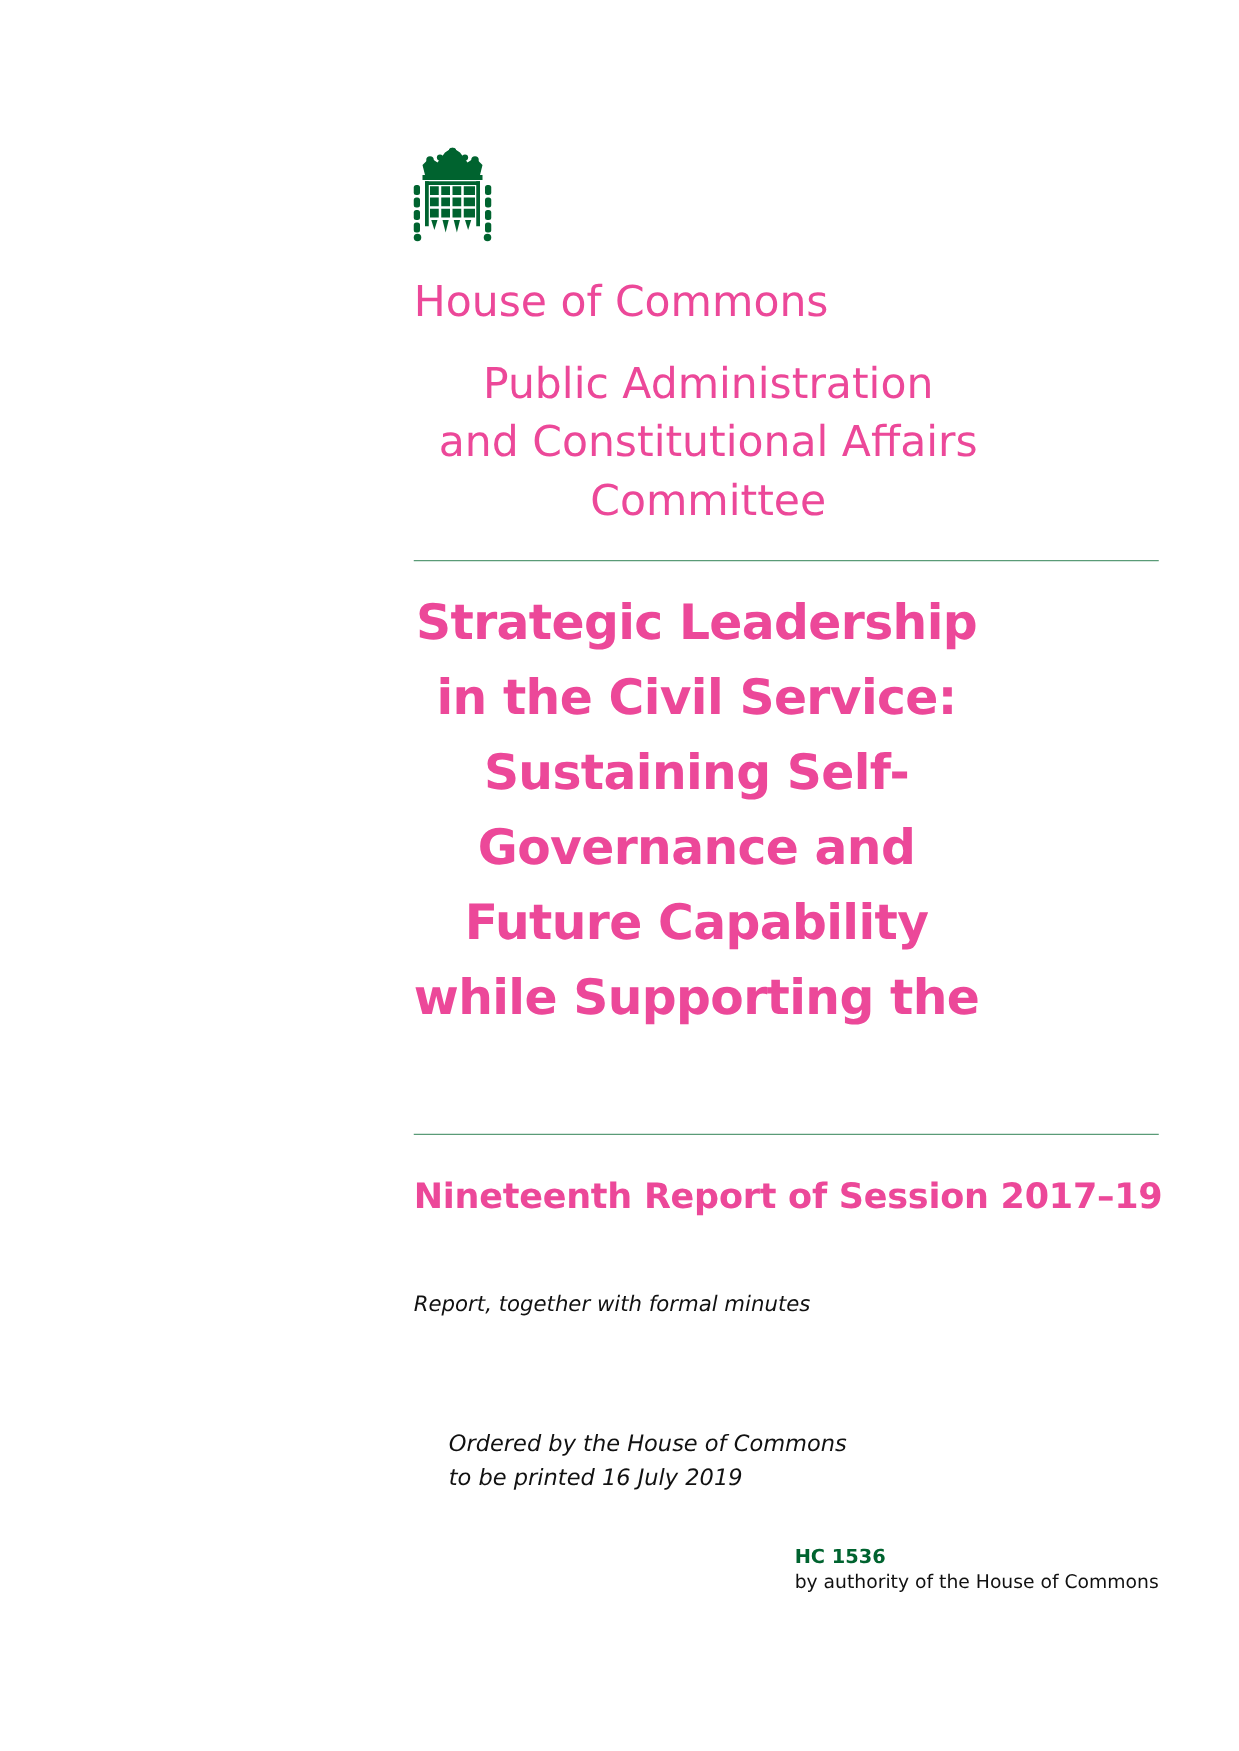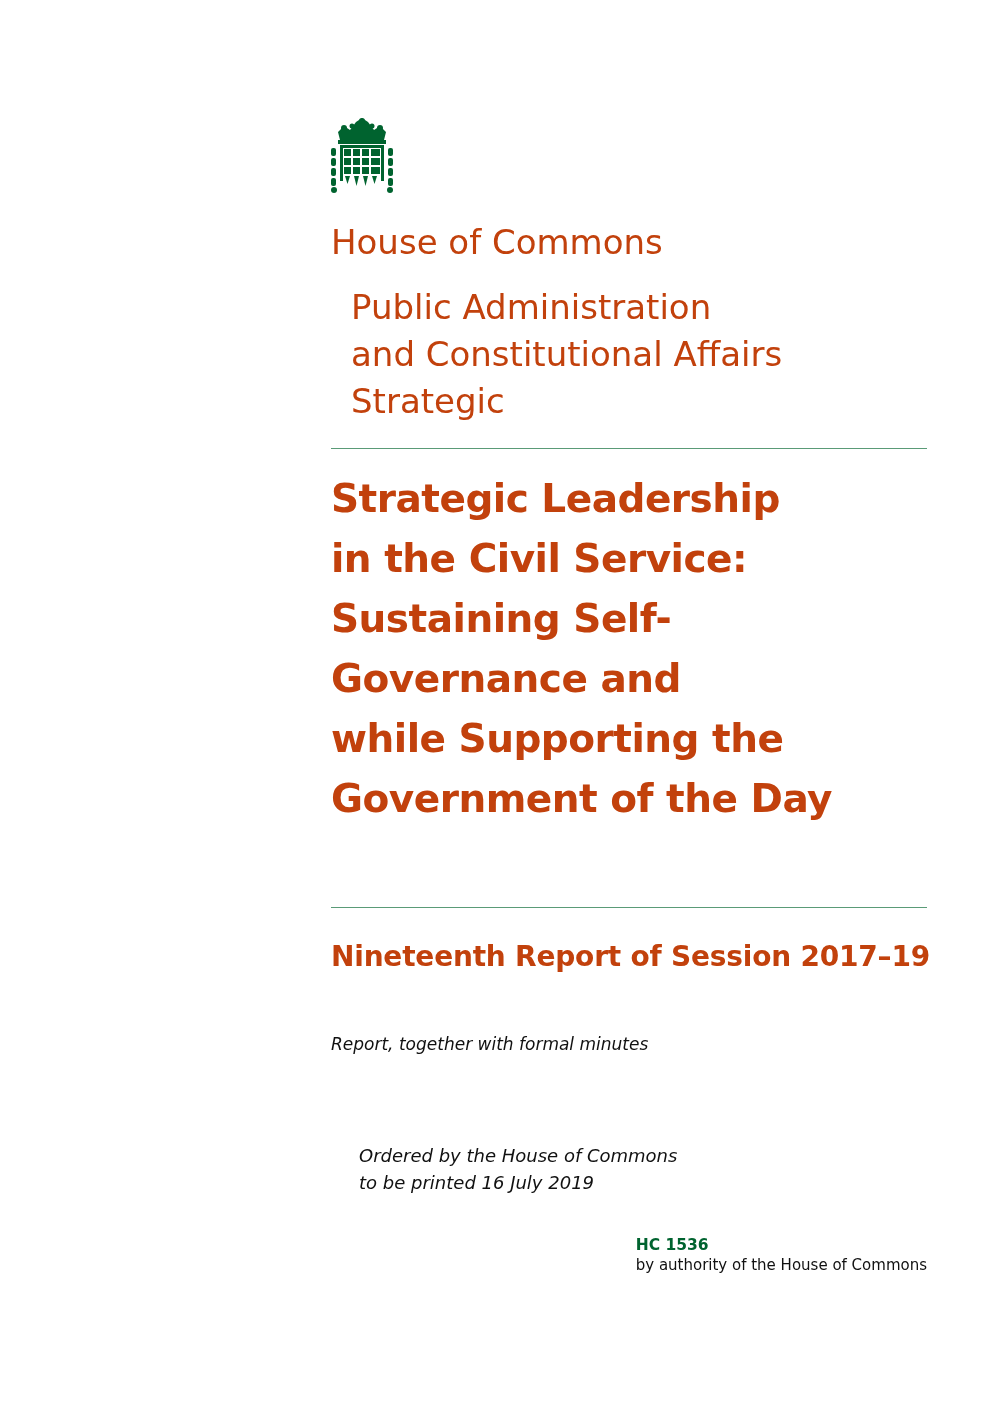--- a/index.html
+++ b/index.html
@@ -1,18 +1,18 @@
 <!DOCTYPE html>
 <html><head>
 <meta charset="utf-8">
 <style>
   html, body { margin: 0; padding: 0; background: #ffffff; }
   body { width: 991px; height: 1401px; position: relative; overflow: hidden; font-family: "DejaVu Sans", "Liberation Sans", sans-serif; }
   .abs { position: absolute; }
-  .green { color: #c2410c; }
+  .green { color: #ec4899; text-align: center; }
   #crest { left: 330px; top: 118px; width: 64px; height: 76px; }
   #house { left: 331px; top: 222px; font-size: 34px; line-height: 40px; white-space: nowrap; }
   #committee { left: 331px; top: 284px; font-size: 34px; line-height: 47px; margin-left: 20px; }
   #committee div { white-space: nowrap; }
   .rule { left: 331px; width: 596px; height: 0; border-top: 1.5px solid #5a9b77; }
   #rule1 { top: 448px; }
   #rule2 { top: 907px; }
   #title { left: 331px; top: 469px; font-size: 39px; line-height: 60px; font-weight: bold; letter-spacing: -0.5px; }
   #title div { white-space: nowrap; }
   #session { left: 331px; top: 940px; font-size: 28px; font-weight: bold; white-space: nowrap; letter-spacing: -0.2px; }
@@ -75,32 +75,32 @@
       </g>
     </g>
   </svg>
 </div>
 
 <div class="abs green" id="house">House of Commons</div>
 
 <div class="abs green" id="committee">
   <div>Public Administration</div>
   <div>and Constitutional Affairs</div>
-  <div>Strategic</div>
+  <div>Committee</div>
 </div>
 
 <div class="abs rule" id="rule1"></div>
 
 <div class="abs green" id="title">
   <div>Strategic Leadership</div>
   <div>in the Civil Service:</div>
   <div>Sustaining Self-</div>
   <div>Governance and</div>
+  <div>Future Capability</div>
   <div>while Supporting the</div>
-  <div>Government of the Day</div>
 </div>
 
 <div class="abs rule" id="rule2"></div>
 
 <div class="abs green" id="session">Nineteenth Report of Session 2017–19</div>
 
 <div class="abs" id="subtitle">
   <div>Report, together with formal minutes</div>
 </div>
 

